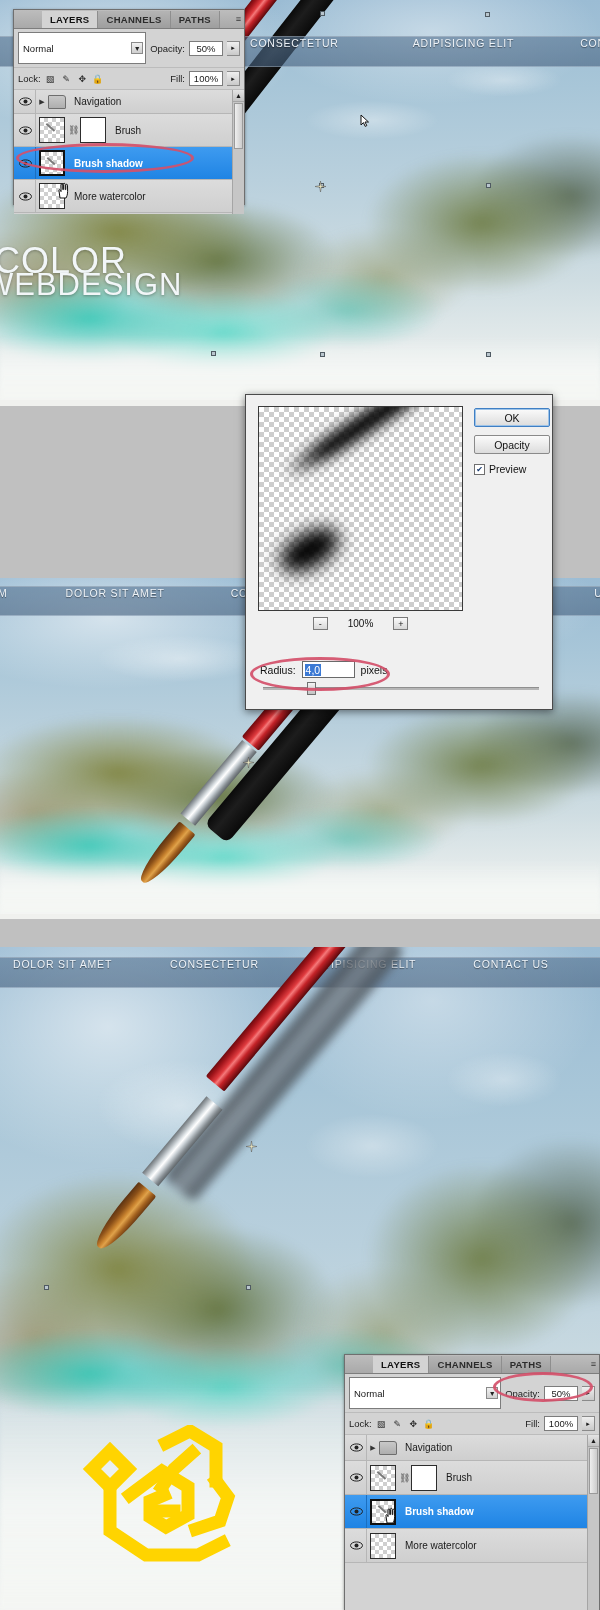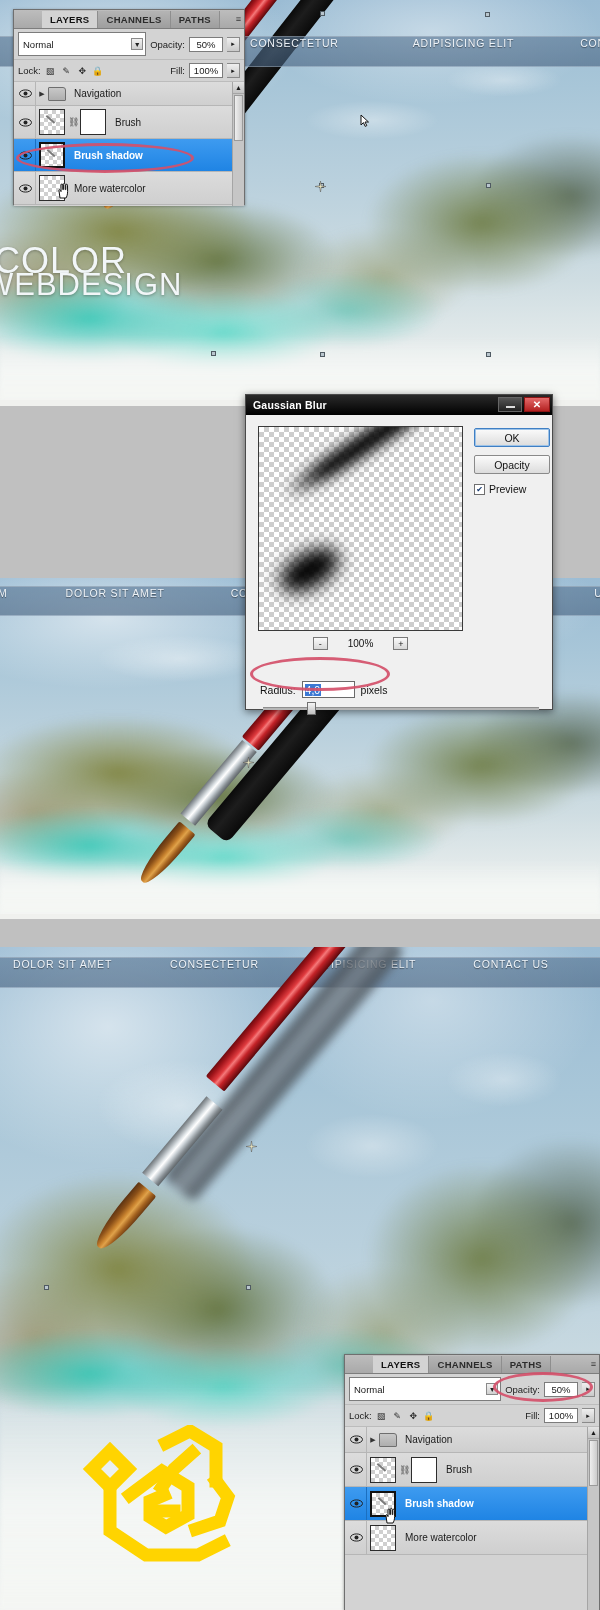--- a/index.html
+++ b/index.html
@@ -118,21 +118,21 @@
     background:linear-gradient(180deg,#b4b4b4,#9e9e9e);
   }
   .ps-tab.active { background:#d3d3d3; color:#111; }
   .ps-menu-btn { position:absolute; right:4px; top:4px; font-size:9px; color:#333; letter-spacing:-1px; }
   .ps-row {
     display:flex; align-items:center; gap:4px; padding:3px 4px;
     background:#d3d3d3; border-bottom:1px solid #bcbcbc;
   }
   .ps-label { font-size:9.5px; color:#1c1c1c; }
   .ps-select {
-    flex:1; height:24px; background:#fff; border:1px solid #7c7c7c;
+    flex:1; height:32px; background:#fff; border:1px solid #7c7c7c;
     display:flex; align-items:center; justify-content:space-between;
     padding:0 2px 0 4px; font-size:9.5px;
   }
   .ps-arrow-box {
     width:12px; height:12px; border:1px solid #8a8a8a;
     background:linear-gradient(180deg,#f2f2f2,#cfcfcf);
     display:flex; align-items:center; justify-content:center; font-size:7px; color:#222;
   }
   .ps-numfield {
     width:34px; height:15px; background:#fff; border:1px solid #7c7c7c;
@@ -477,29 +477,20 @@
   </div>
 
   <div class="move-cursor" style="left:243px; top:176px;">
     <svg width="11" height="11" viewBox="0 0 11 11">
         <path d="M5.5 0 L6.3 4.7 L11 5.5 L6.3 6.3 L5.5 11 L4.7 6.3 L0 5.5 L4.7 4.7 Z" fill="#e8e4c0" stroke="#555" stroke-width=".5"></path>
       </svg>
   </div>
 </div>
 
 <div class="gb-dialog">
-  <div class="gb-title">
-    <span class="gb-title-text">Gaussian Blur</span>
-    <div class="gb-winbtns">
-      <div class="gb-min">
-          <i></i>
-        </div>
-      <div class="gb-close">✕</div>
-    </div>
-  </div>
 
   <div class="gb-body">
     <div class="gb-preview">
       <div class="gb-blurstroke"></div>
       <div class="gb-blurtip"></div>
     </div>
 
     <div class="gb-zoomrow">
       <div class="gb-zbtn">-</div>
       <div class="gb-zval">100%</div>

